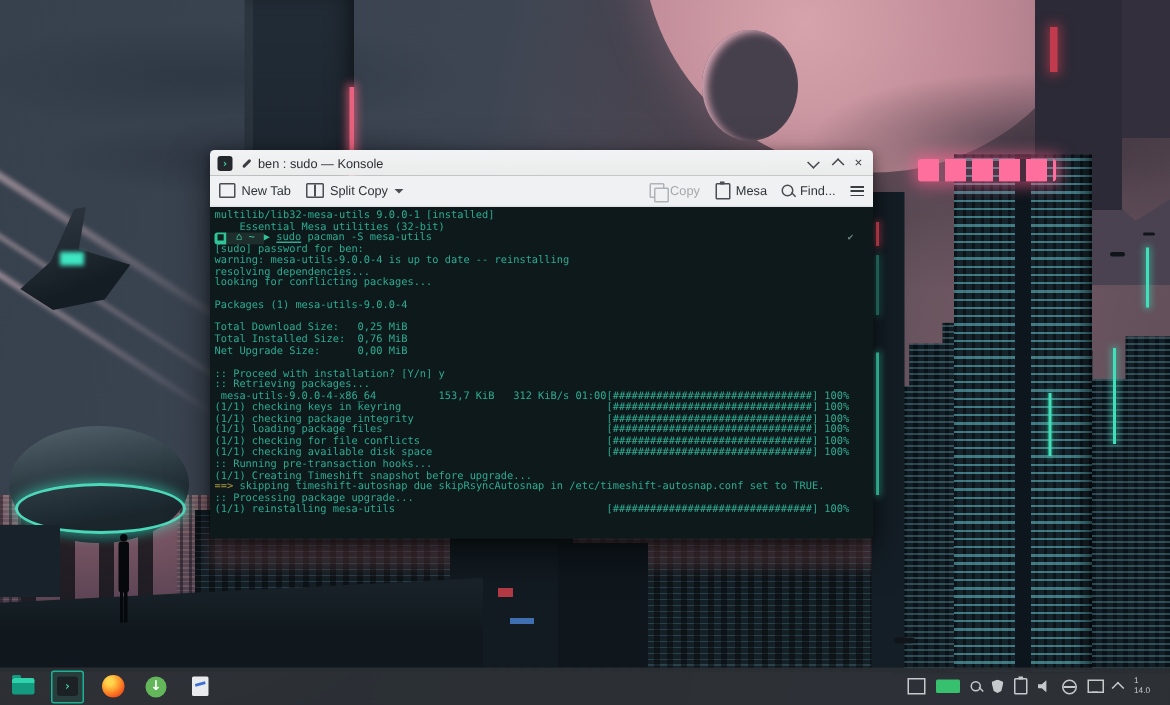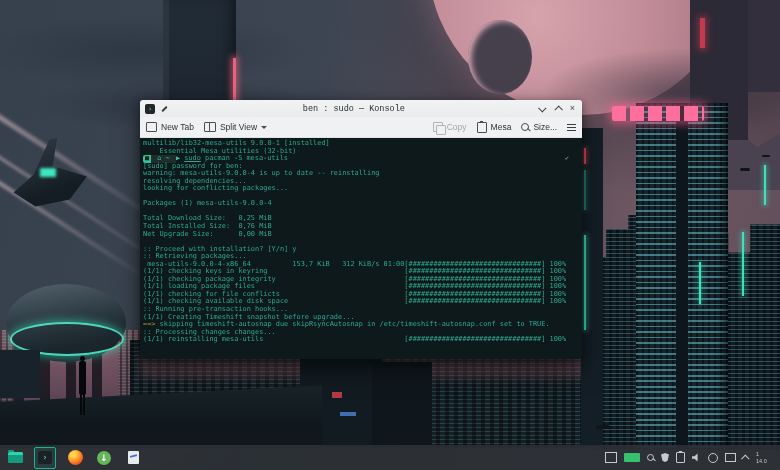--- a/index.html
+++ b/index.html
@@ -96,21 +96,21 @@
 
   
   .window{position:absolute;left:140px;top:100px;width:442px;height:259px;border-radius:3px;
           box-shadow:0 10px 26px rgba(0,0,0,.5),0 2px 8px rgba(0,0,0,.4);display:flex;flex-direction:column;}
   .titlebar{height:17px;background:linear-gradient(180deg,#f2f3f4,#eaecec);border-radius:3px 3px 0 0;
             display:flex;align-items:center;padding:0 5px;gap:4px;}
   .app-mini-icon{width:10px;height:10px;border-radius:2px;background:#23272b;color:#3fd0a4;
             font:bold 7px/10px "DejaVu Sans Mono",monospace;text-align:center;}
   .app-mini-icon::after{content:"›";}
   .pin-glyph{width:7px;height:2px;background:#3a3e42;transform:rotate(-45deg);border-radius:1px;margin-left:2px;}
-  .wtitle{flex:1;text-align:center;font-size:8.5px;color:#2a2e32;font-family:Liberation Mono, monospace;}
+  .wtitle{flex:1;font-size:8.5px;color:#2a2e32;}
   .winbtns{display:flex;gap:9px;align-items:center;padding-right:2px;}
   .chev{width:5px;height:5px;border-left:1.4px solid #43474b;border-bottom:1.4px solid #43474b;display:inline-block;}
   .chev.down{transform:rotate(-45deg) translateY(-1px);}
   .chev.up{transform:rotate(135deg) translateY(-1px);}
   .wclose{font-size:9px;color:#43474b;line-height:9px;}
   .toolbar{height:20px;background:#eff1f2;display:flex;align-items:center;padding:0 6px;gap:10px;
            font-size:8.5px;color:#2f3337;border-bottom:1px solid #e2e4e5;}
   .tbtn{display:flex;align-items:center;gap:4px;}
   .tbtn.disabled{color:#a5a8ab;}
   .tspacer{flex:1;}
@@ -238,35 +238,35 @@
         <span class="wclose">×</span>
       </span>
     </div>
     <div class="toolbar">
       <span class="tbtn">
         <span class="ic-newtab"></span>
         <span>New Tab</span>
       </span>
       <span class="tbtn">
         <span class="ic-split"></span>
-        <span>Split View</span>
+        <span>Split Copy</span>
         <span class="caret-dn"></span>
       </span>
       <span class="tspacer"></span>
       <span class="tbtn disabled">
         <span class="ic-copy"></span>
         <span>Copy</span>
       </span>
       <span class="tbtn">
         <span class="ic-paste"></span>
         <span>Mesa</span>
       </span>
       <span class="tbtn">
         <span class="ic-find"></span>
-        <span>Size...</span>
+        <span>Find...</span>
       </span>
       <span class="tbtn">
         <span class="ic-menu"></span>
       </span>
     </div>
     <div class="term">
         <div class="tl"><span class="c-g">multilib/lib32-mesa-utils 9.0.0-1 [installed]</span></div>
         <div class="tl"><span class="c-g">    Essential Mesa utilities (32-bit)</span></div>
         <div class="tl"><span class="c-pb">■</span><span class="c-pp"> ⌂ ~ </span><span class="c-pa">▶</span><span class="c-g"> </span><span class="c-su">sudo</span><span class="c-g"> pacman -S mesa-utils</span><span class="chk">✔</span></div>
         <div class="tl"><span class="c-g">[sudo] password for ben:</span></div>
@@ -284,21 +284,21 @@
         <div class="tl"><span class="c-g">:: Retrieving packages...</span></div>
         <div class="tl"><span class="c-g"> mesa-utils-9.0.0-4-x86_64          153,7 KiB   312 KiB/s 01:00[################################] 100%</span></div>
         <div class="tl"><span class="c-g">(1/1) checking keys in keyring                                 [################################] 100%</span></div>
         <div class="tl"><span class="c-g">(1/1) checking package integrity                               [################################] 100%</span></div>
         <div class="tl"><span class="c-g">(1/1) loading package files                                    [################################] 100%</span></div>
         <div class="tl"><span class="c-g">(1/1) checking for file conflicts                              [################################] 100%</span></div>
         <div class="tl"><span class="c-g">(1/1) checking available disk space                            [################################] 100%</span></div>
         <div class="tl"><span class="c-g">:: Running pre-transaction hooks...</span></div>
         <div class="tl"><span class="c-g">(1/1) Creating Timeshift snapshot before upgrade...</span></div>
         <div class="tl"><span class="c-y">==&gt; </span><span class="c-g">skipping timeshift-autosnap due skipRsyncAutosnap in /etc/timeshift-autosnap.conf set to TRUE.</span></div>
-        <div class="tl"><span class="c-g">:: Processing changes changes...</span></div>
+        <div class="tl"><span class="c-g">:: Processing package upgrade...</span></div>
         <div class="tl"><span class="c-g">(1/1) reinstalling mesa-utils                                  [################################] 100%</span></div>
       </div>
   </div>
 
   <div class="taskbar">
     <div class="tasks">
       <span class="task">
           <span class="ic-folder"></span>
         </span>
       <span class="task active">

